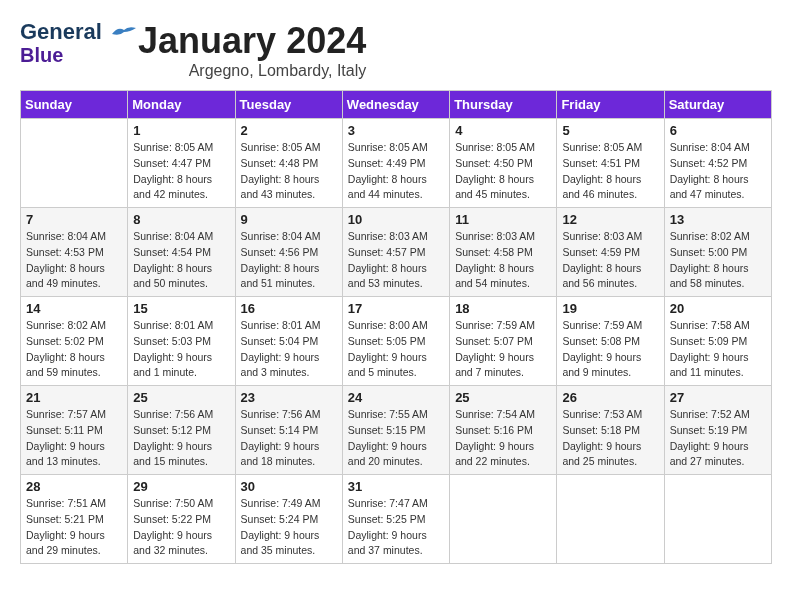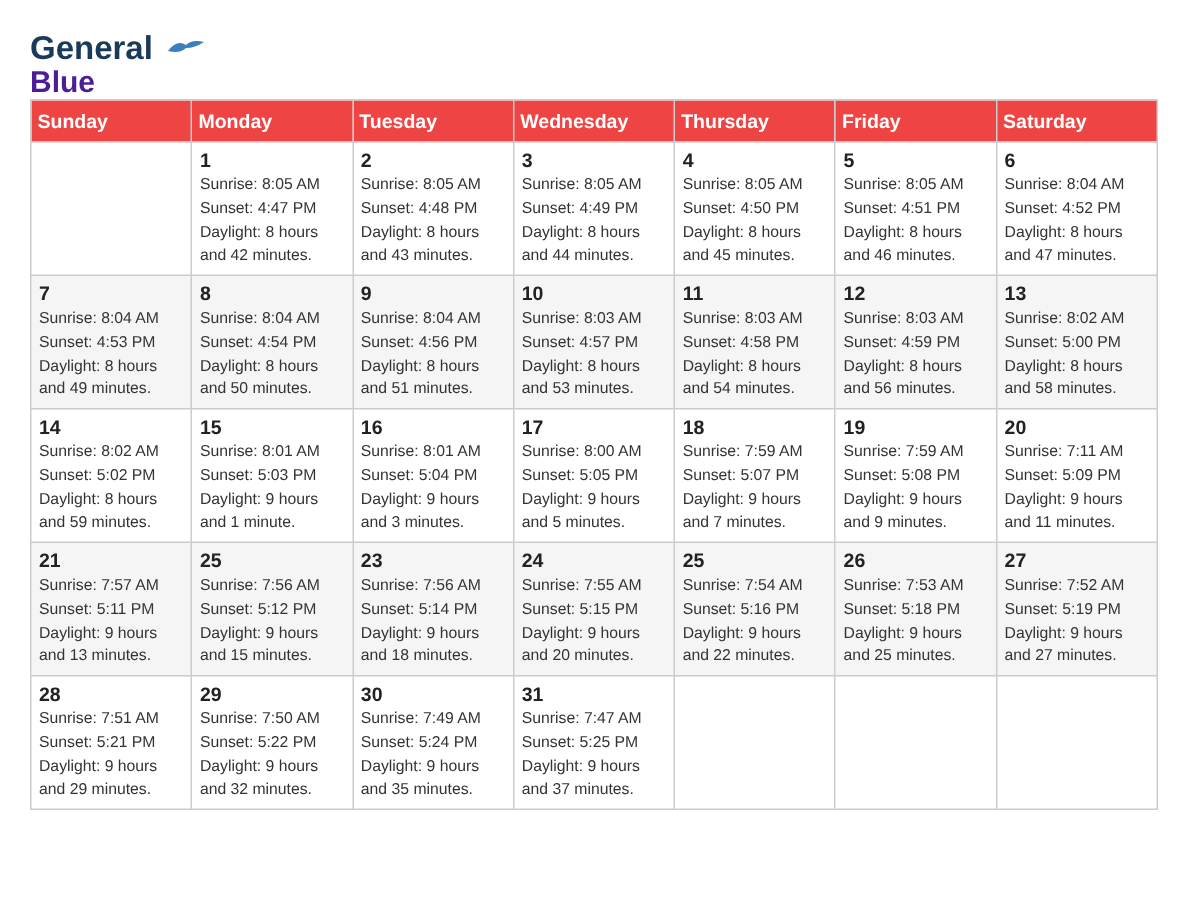--- a/index.html
+++ b/index.html
@@ -7,20 +7,21 @@
       font-family: Arial, sans-serif;
       background: #fff;
       width: 792px;
       min-height: 612px;
       padding: 20px;
     }
     .header-area {
       display: flex;
       justify-content: flex-start;
       align-items: flex-start;
+      margin-bottom: 10px;
     }
     .logo {
       display: flex;
       flex-direction: column;
       align-items: flex-start;
     }
     .logo-text {
       font-size: 22px;
       font-weight: bold;
       color: #1a3a5c;
@@ -40,21 +41,21 @@
     .location {
       font-size: 16px;
       color: #444;
     }
     .calendar {
       width: 100%;
       border-collapse: collapse;
       font-size: 11px;
     }
     .calendar th {
-      background: #ef4444;
+      background: #6d28d9;
       color: #fff;
       padding: 6px 4px;
       text-align: left;
       font-size: 13px;
       font-weight: bold;
       border: 1px solid #ccc;
     }
     .calendar td {
       border: 1px solid #ccc;
       vertical-align: top;
@@ -90,20 +91,24 @@
     <div style="display:flex; align-items:center;">
       <span class="logo-text">
         <span style="color:#1a3a5c;">General</span>
         <svg width="28" height="18" viewBox="0 0 28 18" style="margin-left:2px; vertical-align:middle;">
           <path d="M2 10 Q8 2 14 6 Q18 2 26 4 Q20 8 14 8 Q10 12 2 10Z" fill="#3a7fc1"></path>
         </svg>
       </span>
     </div>
     <span class="logo-text" style="color:#4c1d95; font-size:20px;">Blue</span>
   </div>
+  <div class="title-area">
+    <div class="month-title">January 2024</div>
+    <div class="location">Argegno, Lombardy, Italy</div>
+  </div>
 </div>
 
 <table class="calendar">
   <thead>
     <tr id="weekday-header">
     <th>Sunday</th>
         <th>Monday</th>
         <th>Tuesday</th>
         <th>Wednesday</th>
         <th>Thursday</th>
@@ -266,21 +271,21 @@
         <span class="day-number">19</span>
         <div class="day-info">
           <span>Sunrise: 7:59 AM</span><br>
           <span>Sunset: 5:08 PM</span><br>
           <span>Daylight: 9 hours and 9 minutes.</span>
         </div>
       </td>
         <td>
         <span class="day-number">20</span>
         <div class="day-info">
-          <span>Sunrise: 7:11 AM</span><br>
+          <span>Sunrise: 7:58 AM</span><br>
           <span>Sunset: 5:09 PM</span><br>
           <span>Daylight: 9 hours and 11 minutes.</span>
         </div>
       </td>
       </tr>
       <tr>
         <td>
         <span class="day-number">21</span>
         <div class="day-info">
           <span>Sunrise: 7:57 AM</span><br>

